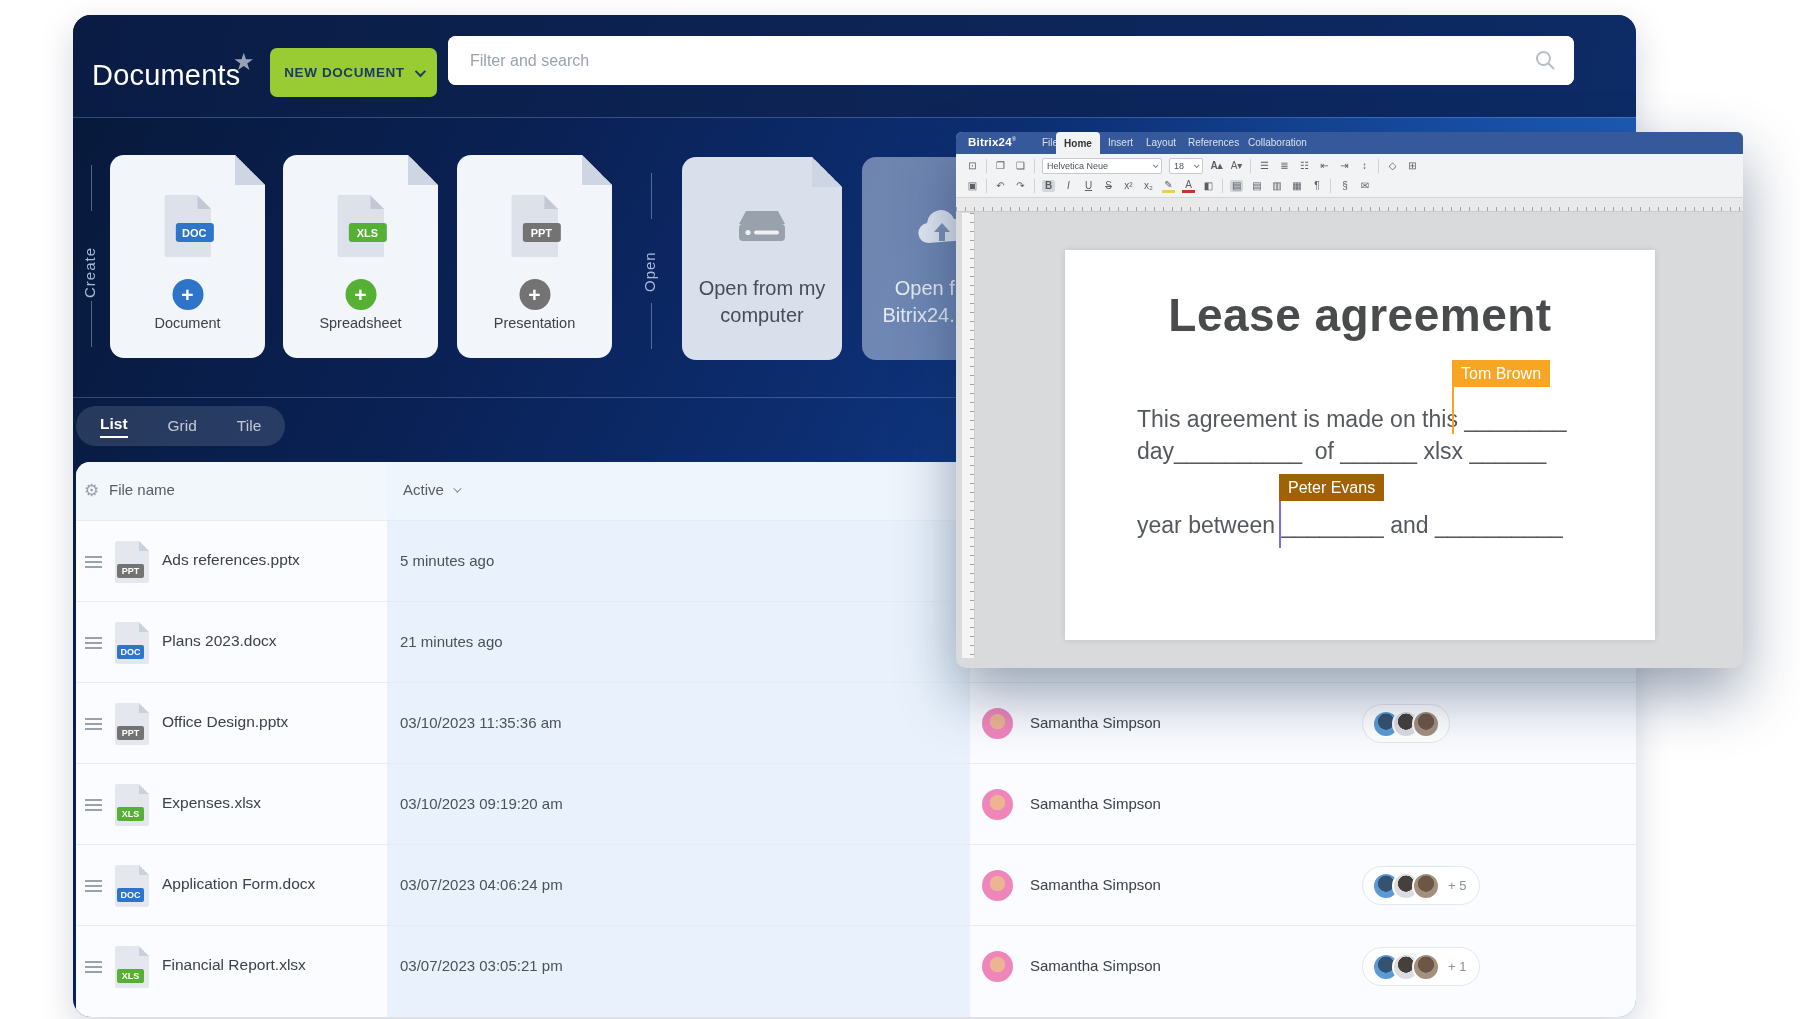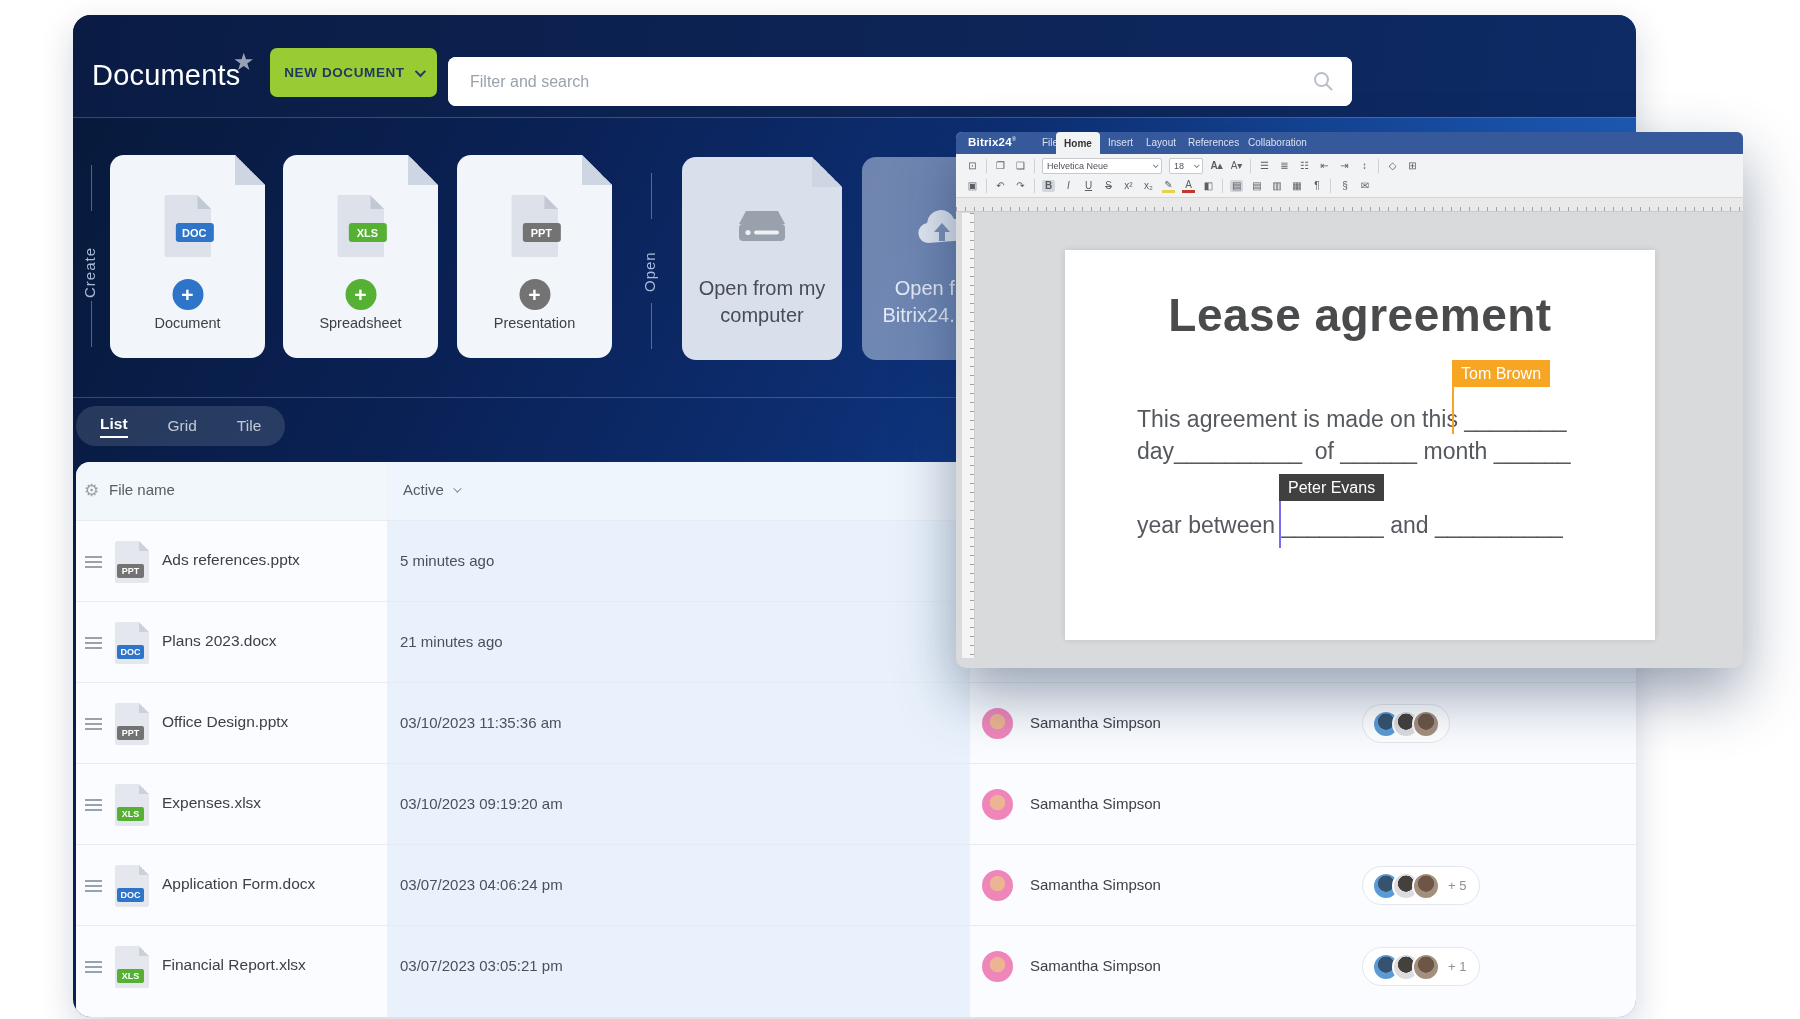--- a/index.html
+++ b/index.html
@@ -14,21 +14,21 @@
   .app-header { position:absolute; left:0; top:0; width:100%; height:102px;
     background:linear-gradient(100deg,#0a1c44 0%,#0d2558 60%,#0d2b66 100%); }
   .hdr-divider { position:absolute; left:0; top:102px; width:100%; height:1px; background:rgba(130,170,230,.35); }
   .page-title { position:absolute; left:19px; top:28px; color:#fff; font-size:29px; font-weight:400; letter-spacing:.2px;margin-top:16px; }
   .star { position:absolute; left:160px; top:33px; color:#97a1b5; font-size:24px; }
   .btn-new { position:absolute; left:197px; top:33px; width:167px; height:49px; border:none; border-radius:7px;
     background:#99cb33; color:#1e3a5f; font-weight:700; font-size:13.5px; letter-spacing:.6px;
     font-family:"Liberation Sans",sans-serif; display:flex; align-items:center; justify-content:center; gap:10px; cursor:pointer; }
   .chev { display:inline-block; width:8px; height:8px; border-right:2px solid #1e3a5f; border-bottom:2px solid #1e3a5f;
     transform:rotate(45deg) translateY(-2px); }
-  .search-box { position:absolute; left:375px; top:42px; width:904px; height:49px; background:#fff; border-radius:8px; }
+  .search-box { position:absolute; left:375px; top:21px; width:1126px; height:49px; background:#fff; border-radius:8px; }
   .search-box input { position:absolute; inset:0; border:none; outline:none; border-radius:8px; padding:0 54px 0 22px;
     font-size:16px; color:#40454d; font-family:"Liberation Sans",sans-serif; }
   .search-box input::placeholder { color:#9aa2ad; }
   .search-ic { position:absolute; right:18px; top:13px; width:22px; height:22px; }
 
   
   .vlabel { position:absolute; width:22px; text-align:center; color:rgba(195,213,240,.85); font-size:15px;
     writing-mode:vertical-rl; transform:rotate(180deg); letter-spacing:1px; }
   .vline { position:absolute; width:1px; height:46px; background:rgba(170,195,230,.45); }
 
@@ -118,21 +118,21 @@
   .vruler { position:absolute; left:6px; top:81px; width:13px; bottom:10px; background:#f4f4f4; border-right:1px solid #cfcfcf;
     background-image:repeating-linear-gradient(180deg,#a2a2a2 0 1px, rgba(0,0,0,0) 1px 9px); background-size:5px 100%; background-position:8px 0; background-repeat:no-repeat; }
   .docpage { position:absolute; left:109px; top:118px; width:590px; height:390px; background:#fff; box-shadow:0 0 6px rgba(0,0,0,.12); }
   .doc-title { position:absolute; left:0; right:0; top:38px; text-align:center; font-size:46px; font-weight:700; color:#4a4b4d; letter-spacing:.5px; }
   .doc-line { position:absolute; left:72px; font-size:23px; color:#55585e; white-space:pre; }
   .l1 { top:156px; } .l2 { top:188px; } .l3 { top:262px; }
   .cursor-label { position:absolute; height:27px; padding:0 9px; color:#fff; font-size:16px; display:flex; align-items:center; z-index:3; }
   .cursor-line { position:absolute; width:2px; z-index:2; }
   .cl-tom { left:387px; top:110px; background:#f6a623; }
   .ln-tom { left:387px; top:137px; height:47px; background:#f6a623; }
-  .cl-peter { left:214px; top:224px; background:#404040; }
+  .cl-peter { left:214px; top:224px; background:#a16207; }
   .ln-peter { left:214px; top:251px; height:47px; background:#7a6cf0; }
 </style>
 </head>
 <body>
 
 <div id="stage">
   <div class="app-card">
 
     <div class="app-header">
       <div class="page-title">Documents</div>
@@ -379,21 +379,21 @@
         <span class="tg">✉</span>
       </div>
     </div>
 
     <div class="hruler"></div>
     <div class="vruler"></div>
 
     <div class="docpage">
       <div class="doc-title">Lease agreement</div>
       <div class="doc-line l1">This agreement is made on this ________</div>
-      <div class="doc-line l2">day__________  of ______ month ______</div>
+      <div class="doc-line l2">day__________  of ______ xlsx ______</div>
       <div class="doc-line l3">year between ________ and __________</div>
 
       <div class="cursor-label cl-tom">Tom Brown</div>
       <div class="cursor-line ln-tom"></div>
       <div class="cursor-label cl-peter">Peter Evans</div>
       <div class="cursor-line ln-peter"></div>
     </div>
   </div>
 </div>
 

